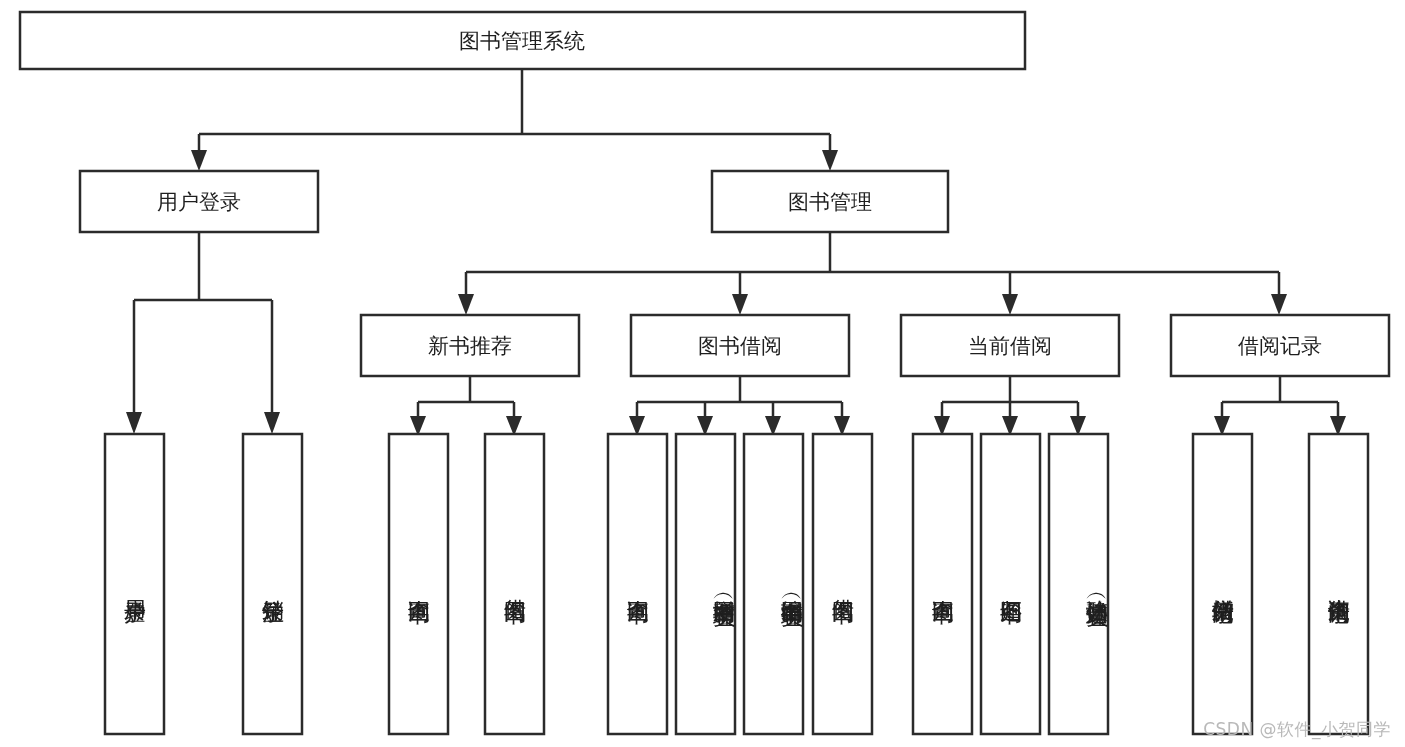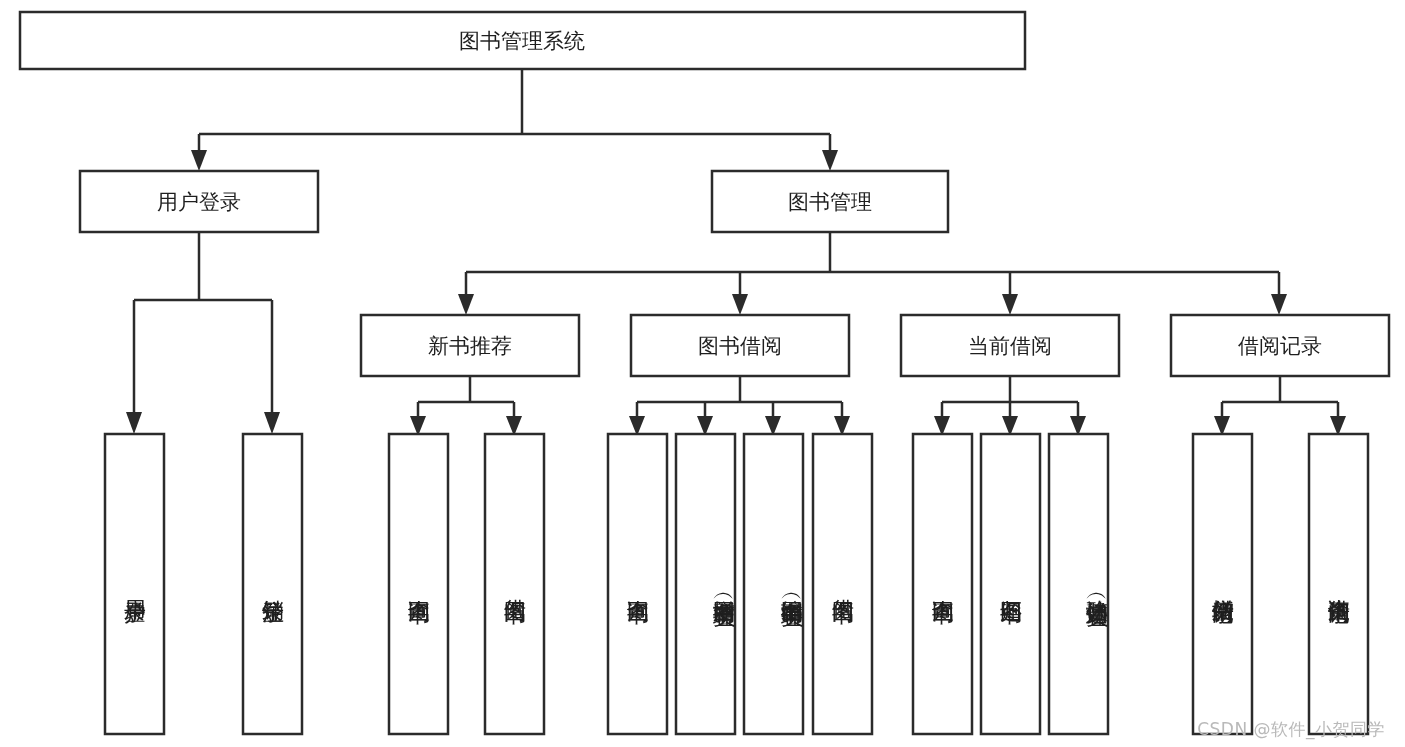--- a/index.html
+++ b/index.html
@@ -59,21 +59,21 @@
     letter-spacing: 1px;
     color: #1f1f1f;
     white-space: nowrap;
     display: flex;
     align-items: center;
     justify-content: center;
     pointer-events: none;
   }
   .watermark {
     position: absolute;
-    right: 20px;
+    right: 14px;
     bottom: 6px;
     font-family: "DejaVu Sans", "Liberation Sans", sans-serif;
     font-size: 17px;
     color: #b9b9b9;
     letter-spacing: 0.5px;
     white-space: nowrap;
   }
 </style>
 </head>
 <body>

